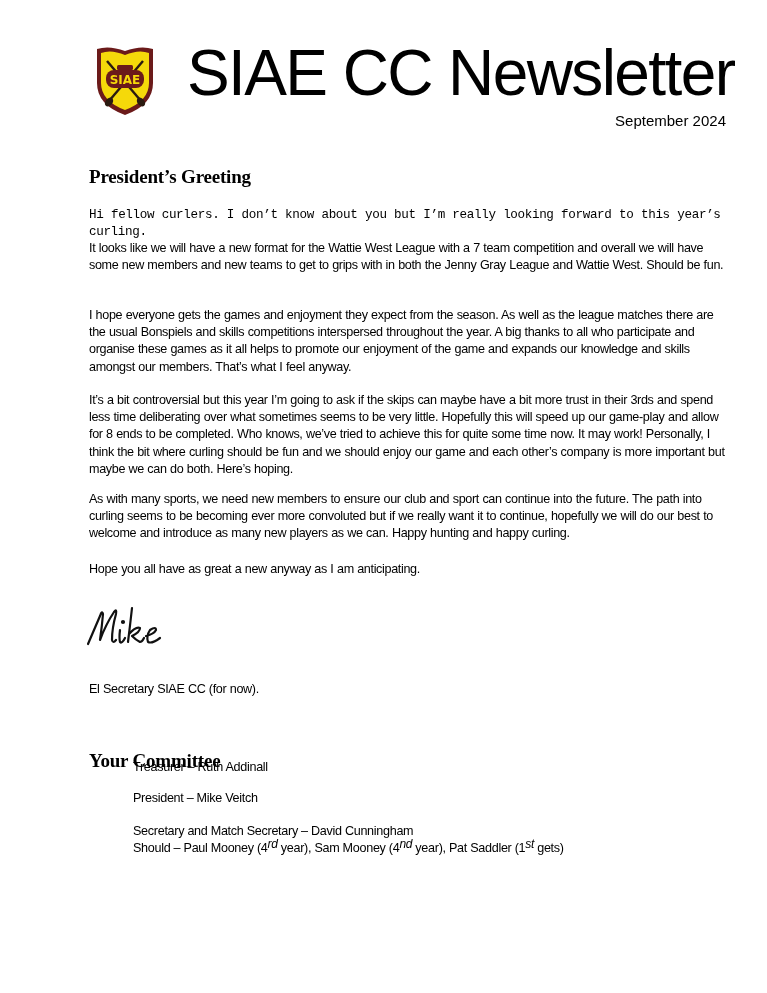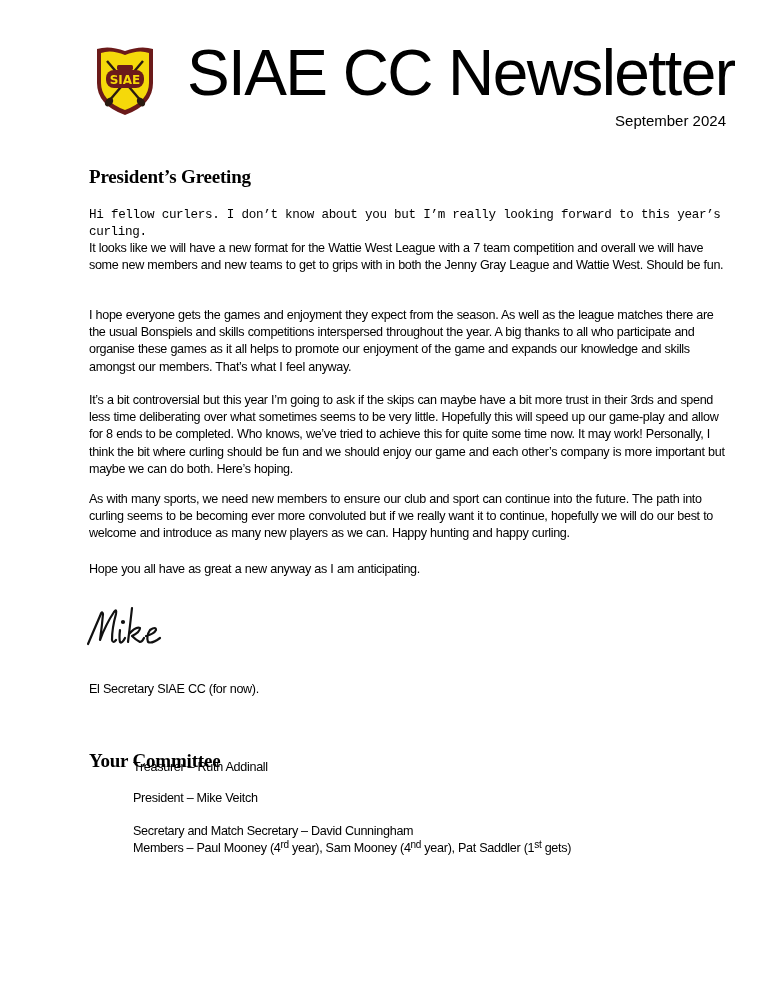--- a/index.html
+++ b/index.html
@@ -74,23 +74,24 @@
     .committee-line {
       position: absolute;
       left: 89px;
       font-size: 12.6px;
       line-height: 17px;
       white-space: nowrap;
       letter-spacing: -0.3px;
       margin-left: 44px;
     }
     sup {
-      font-size: 10px;
+      font-size: 12px;
       line-height: 0;
       vertical-align: 4px;
+      font-style: italic;
     }
   </style>
 </head>
 <body>
 
 <div class="logo">
   <svg viewBox="0 0 64 74" width="64" height="74">
 
     <path d="M4 6 Q16 2 32 8 Q48 2 60 6 L60 40 Q60 62 32 72 Q4 62 4 40 Z" fill="#6b1a1a"></path>
     <path d="M8 10 Q18 6 32 12 Q46 6 56 10 L56 40 Q56 58 32 67 Q8 58 8 40 Z" fill="#f5d90a"></path>
@@ -136,14 +137,14 @@
 </div>
 
 <div class="para" style="top:681px;">El Secretary SIAE CC (for now).</div>
 
 <h2 class="h2" style="top:749px;">Your Committee</h2>
 
 <div class="committee-line" style="top:790px;">President – Mike Veitch</div>
 <div class="committee-line" style="top:759px;">Treasurer – Ruth Addinall</div>
 <div class="committee-line" style="top:823px;">Secretary and Match Secretary – David Cunningham</div>
 <div class="committee-line" style="top:840px;">
-  <span>Members – </span><span><span>Paul Mooney (4</span><sup>rd</sup><span> year), </span></span><span><span>Sam Mooney (4</span><sup>nd</sup><span> year), </span></span><span><span>Pat Saddler (1</span><sup>st</sup><span> gets)</span></span>
+  <span>Should – </span><span><span>Paul Mooney (4</span><sup>rd</sup><span> year), </span></span><span><span>Sam Mooney (4</span><sup>nd</sup><span> year), </span></span><span><span>Pat Saddler (1</span><sup>st</sup><span> gets)</span></span>
 </div>
 
 </body></html>

